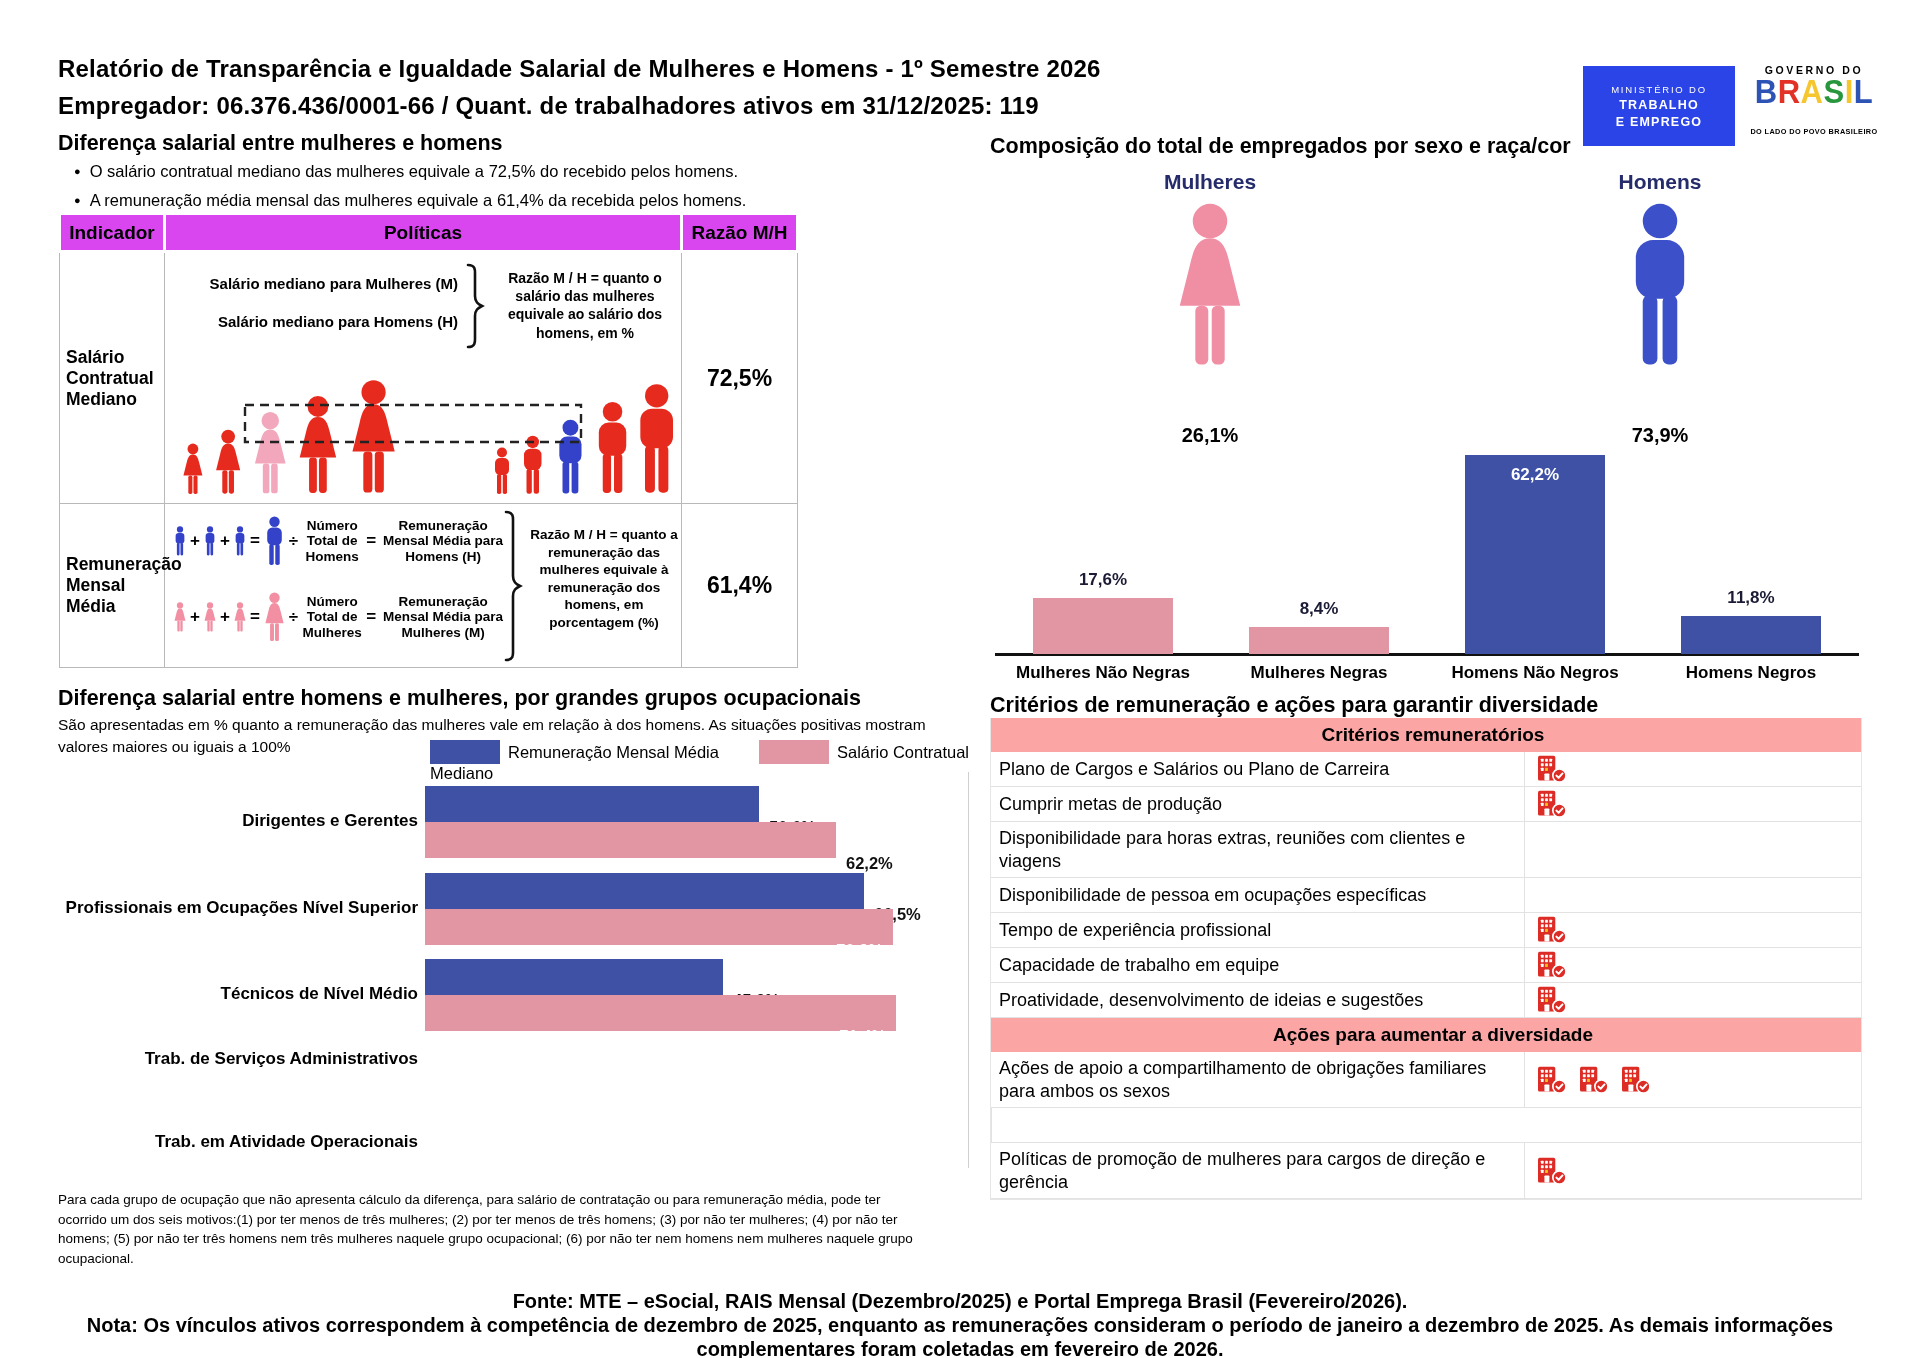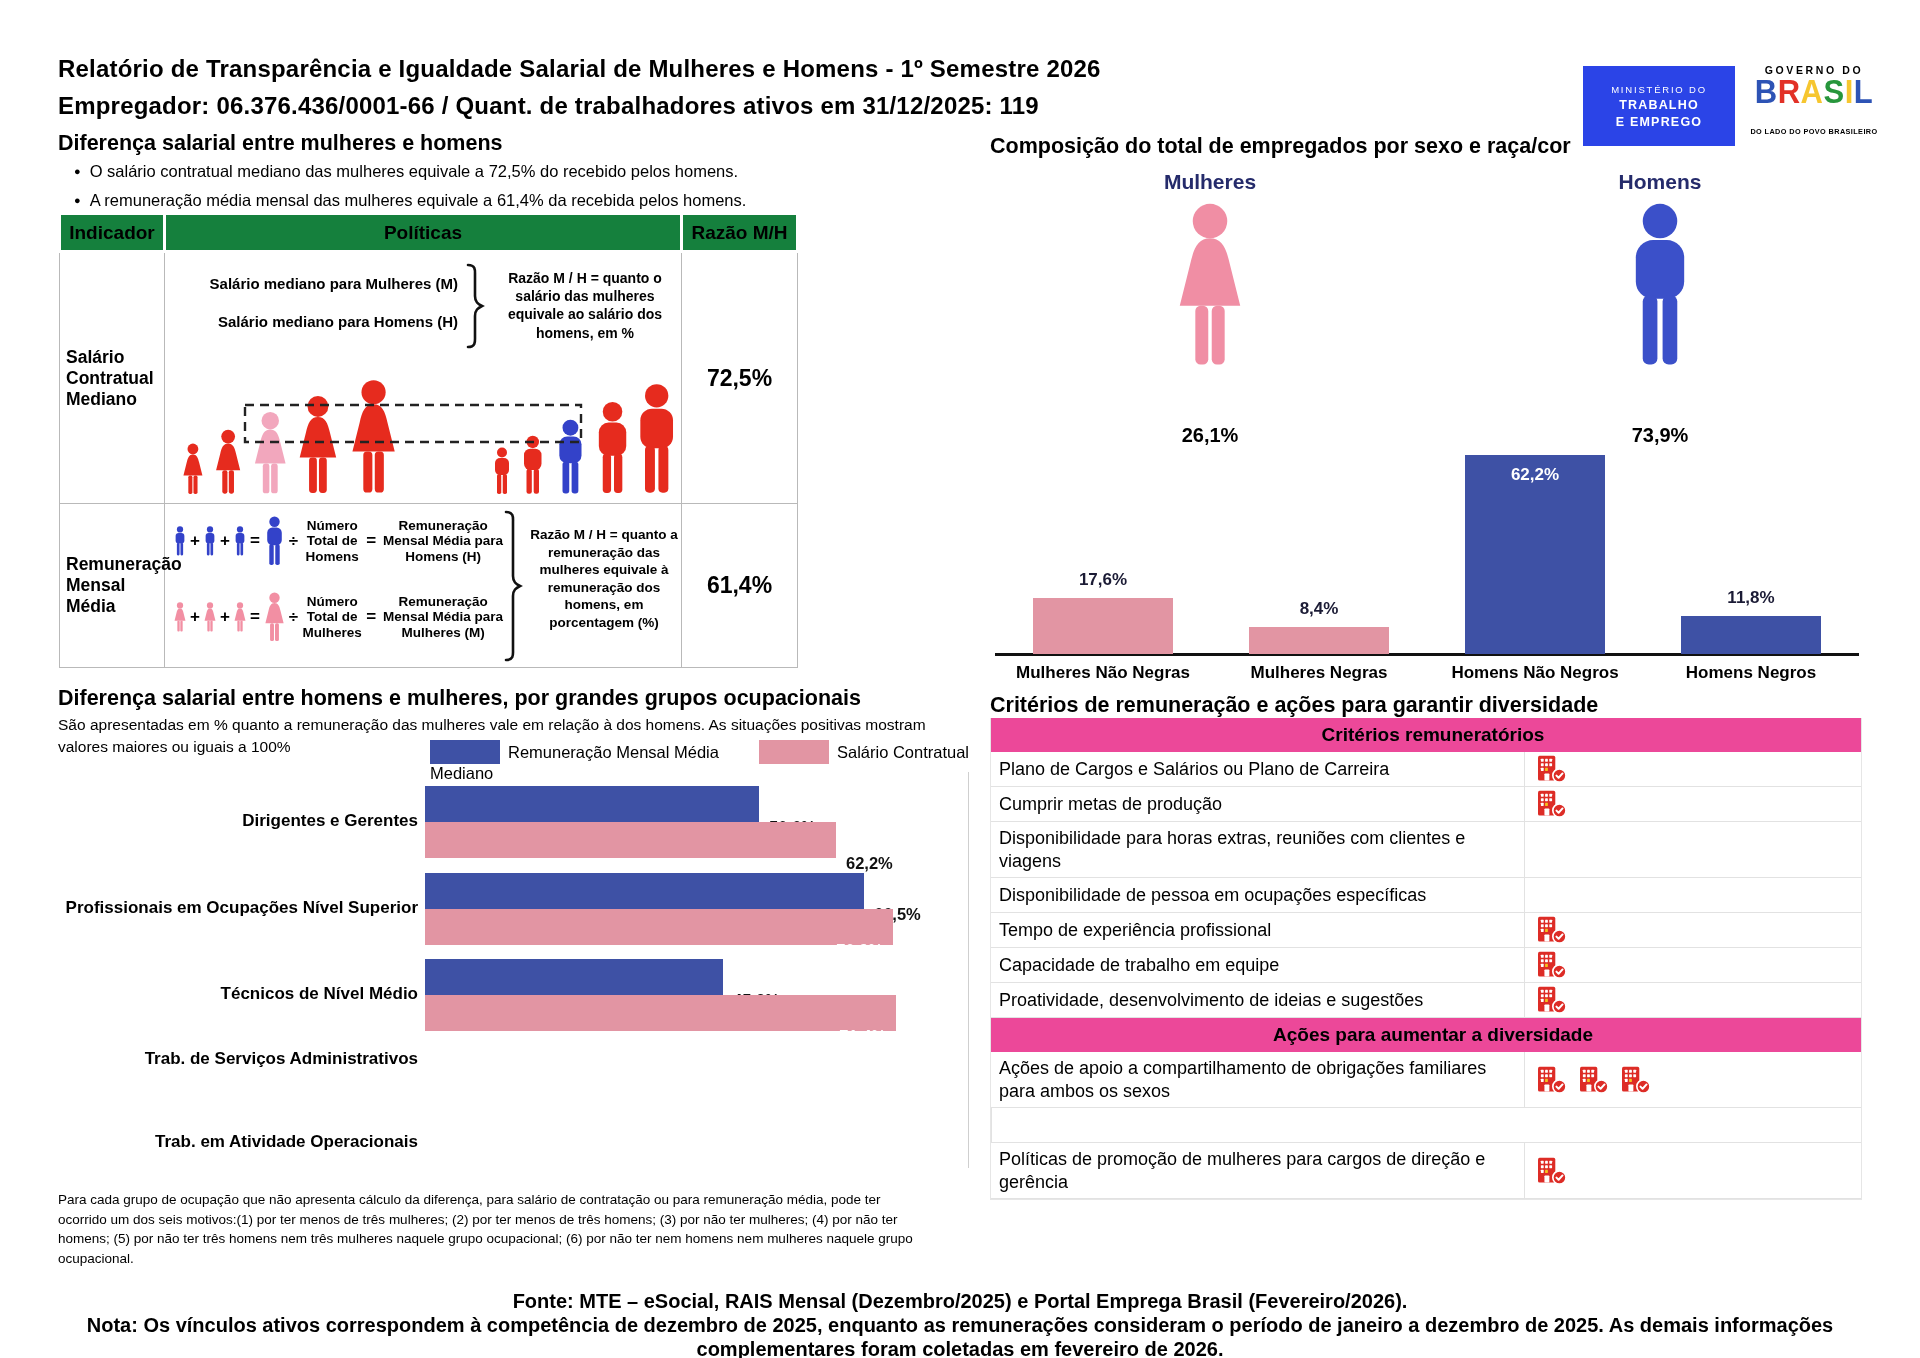--- a/index.html
+++ b/index.html
@@ -18,21 +18,21 @@
   .gov-top { font-size:10.5px; font-weight:bold; letter-spacing:2.6px; }
   .gov-name { font-size:31px; font-weight:bold; letter-spacing:0.5px; line-height:1.02; transform:scaleY(1.08); }
   .gov-bottom { font-size:7.3px; font-weight:bold; letter-spacing:0.4px; margin-top:19px; }
 
   .sec-title { font-size:21.5px; font-weight:bold; }
   .bullet-row { font-size:16.5px; display:flex; gap:9px; align-items:baseline; }
   .bullet-dot { font-size:11px; position:relative; top:-2px; }
 
   
   table.t1 { border-collapse:collapse; table-layout:fixed; width:738px; }
-  table.t1 th { background:#15803d; border:3px solid #fff; font-size:19px; font-weight:bold; text-align:center; }
+  table.t1 th { background:#d946ef; border:3px solid #fff; font-size:19px; font-weight:bold; text-align:center; }
   table.t1 td { border:1px solid #B9B9B9; vertical-align:middle; }
   td.ind { font-size:17.5px; font-weight:bold; padding-left:6px; line-height:1.2; }
   td.rz  { font-size:23px; font-weight:bold; text-align:center; }
   td.def { position:relative; }
   .def-label { position:absolute; font-size:15px; font-weight:bold; text-align:right; width:253px; }
   .def-note { position:absolute; font-size:14px; font-weight:bold; text-align:center; line-height:1.3; }
   .brace-svg { position:absolute; }
 
   .eqrow { position:absolute; display:flex; align-items:center; gap:3px; }
   .eq-op { font-size:17px; font-weight:bold; }
@@ -50,21 +50,21 @@
   .occ-cat { position:absolute; left:0; width:360px; text-align:right; font-size:17px; font-weight:bold; line-height:1.15; }
   .occ-bar { position:absolute; }
   .occ-val { position:absolute; font-size:16.5px; font-weight:bold; white-space:nowrap;margin-top:24px; }
   .legend-swatch { display:inline-block; width:70px; height:24px; vertical-align:middle; }
   .legend-label { font-size:16.5px; vertical-align:middle; margin-left:8px; }
   .subtitle { font-size:15.5px; line-height:1.42; }
   .footnote { font-size:13.5px; line-height:1.45; }
 
   
   #crit-table { border:1px solid #E6E6E6; border-top:none; }
-  .crit-band { background:#ec4899; height:34px; display:flex; align-items:center; justify-content:center;
+  .crit-band { background:#fca5a5; height:34px; display:flex; align-items:center; justify-content:center;
                font-size:19px; font-weight:bold;padding-left:14px; }
   .crit-row { display:flex; border-bottom:1px solid #E2E2E2; min-height:35px; align-items:stretch; }
   .crit-label { width:533px; font-size:18px; font-weight:normal; line-height:1.25; padding:5px 10px 5px 8px;
                 display:flex; align-items:center; }
   .crit-icons { flex:1; border-left:1px solid #E2E2E2; display:flex; align-items:center; gap:12px; padding-left:12px; }
 
   .footer-line { text-align:center; font-size:20px; font-weight:bold; line-height:1.22; }
 </style>
 </head>
 <body>

